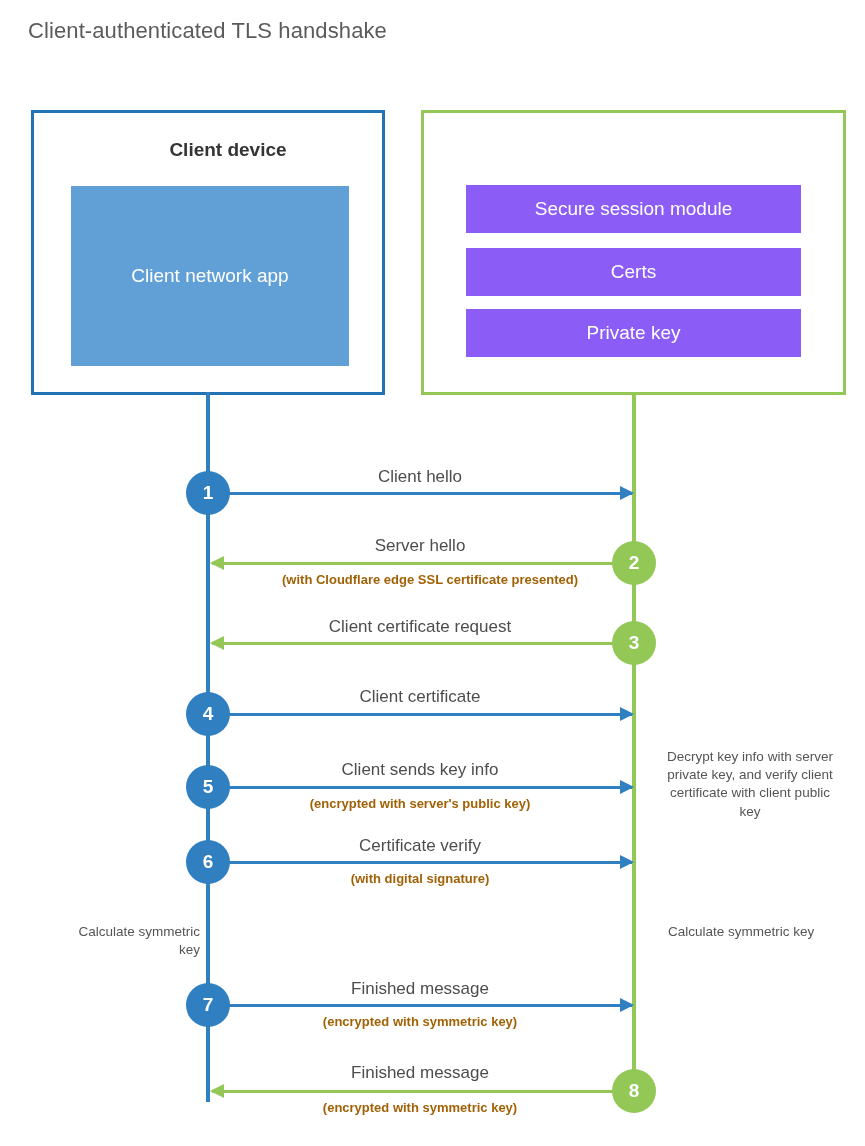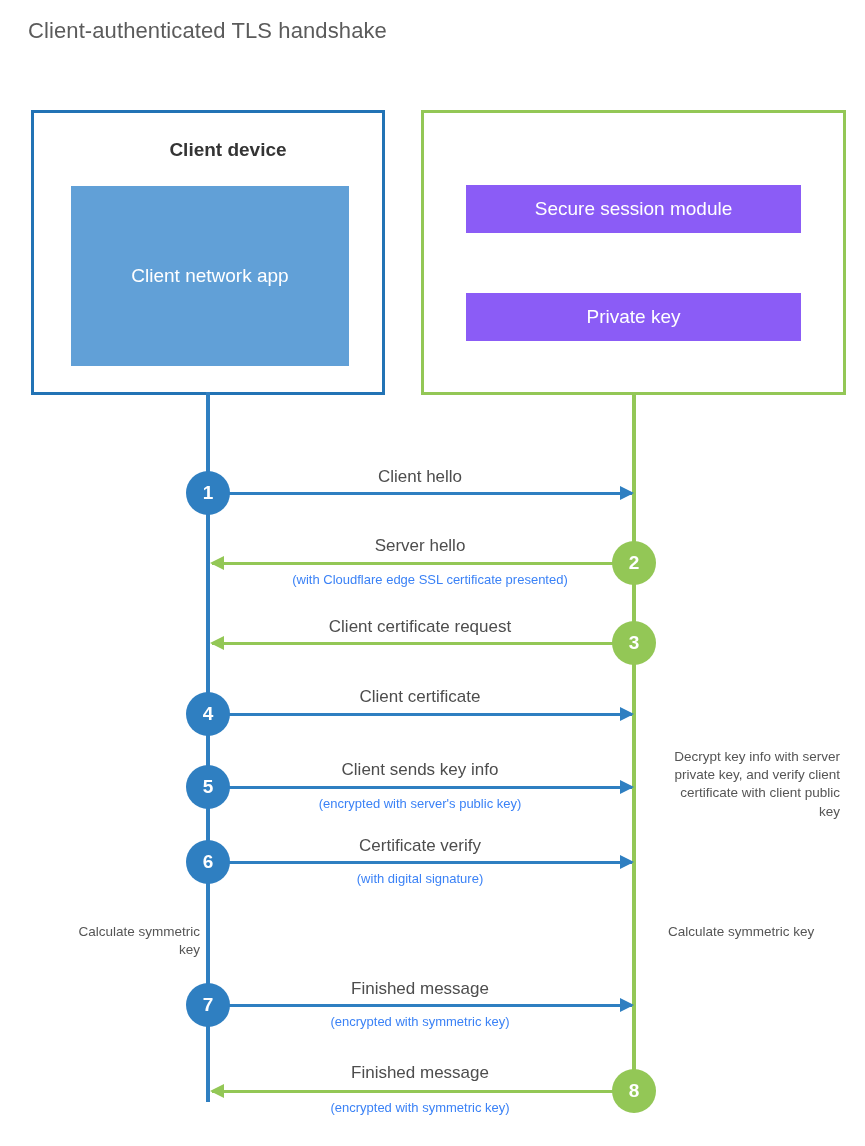--- a/index.html
+++ b/index.html
@@ -75,21 +75,21 @@
     height: 48px;
     background: #8b5cf6;
     color: #ffffff;
     font-size: 19px;
     display: flex;
     align-items: center;
     justify-content: center;
   }
   #server-bar-0 { top: 72px; }
   #server-bar-1 { top: 135px; }
-  #server-bar-2 { top: 180px; }
+  #server-bar-2 { top: 196px; }
 
   
   .lifeline {
     position: absolute;
     width: 4px;
     top: 392px;
   }
   #client-lifeline {
     left: 206px;
     height: 710px;
@@ -125,23 +125,24 @@
     text-align: center;
     font-size: 17px;
     color: #4d4d4d;
     white-space: nowrap;
     transform: translateX(-50%);
   }
   .msg-sublabel {
     position: absolute;
     text-align: center;
     font-size: 13px;
-    color: #3b82f6;
+    color: #a16207;
     white-space: nowrap;
     transform: translateX(-50%);
+    font-weight: bold;
   }
 
   
   .step-badge {
     position: absolute;
     width: 44px; height: 44px;
     border-radius: 50%;
     color: #ffffff;
     font-size: 19px;
     font-weight: bold;
@@ -152,36 +153,37 @@
   .step-badge.blue { background: #2f7fc1; }
   .step-badge.green { background: #93c756; }
 
   
   .side-note {
     position: absolute;
     font-size: 13.5px;
     line-height: 1.35;
     color: #555555;
   }
-  #note-decrypt { left: 660px; top: 748px; width: 180px; text-align: right; }
+  #note-decrypt { left: 660px; top: 748px; width: 180px; text-align: center; }
   #note-calc-client { left: 60px; top: 923px; width: 140px; text-align: right; }
   #note-calc-server { left: 668px; top: 923px; width: 160px; text-align: left; }
 </style>
 </head>
 <body>
 
 <div id="diagram-title">Client-authenticated TLS handshake</div>
 
 <div class="party-box" id="client-box">
   <div class="party-title">Client device</div>
   <div id="client-app">Client network app</div>
 </div>
 
 <div class="party-box" id="server-box">
   <div class="server-bar" id="server-bar-0">Secure session module</div>
+  <div class="server-bar" id="server-bar-1">Certs</div>
   <div class="server-bar" id="server-bar-2">Private key</div>
 </div>
 
 <div class="lifeline" id="client-lifeline"></div>
 <div class="lifeline" id="server-lifeline"></div>
 
 <div class="msg">
   <div class="msg-label" style="left:420px; top:467px;">Client hello</div>
   <div class="msg-line blue" style="left:208px; top:492px; width:424px;"></div>
   <div class="arrow-head right blue" style="left:620px; top:486px;"></div>

